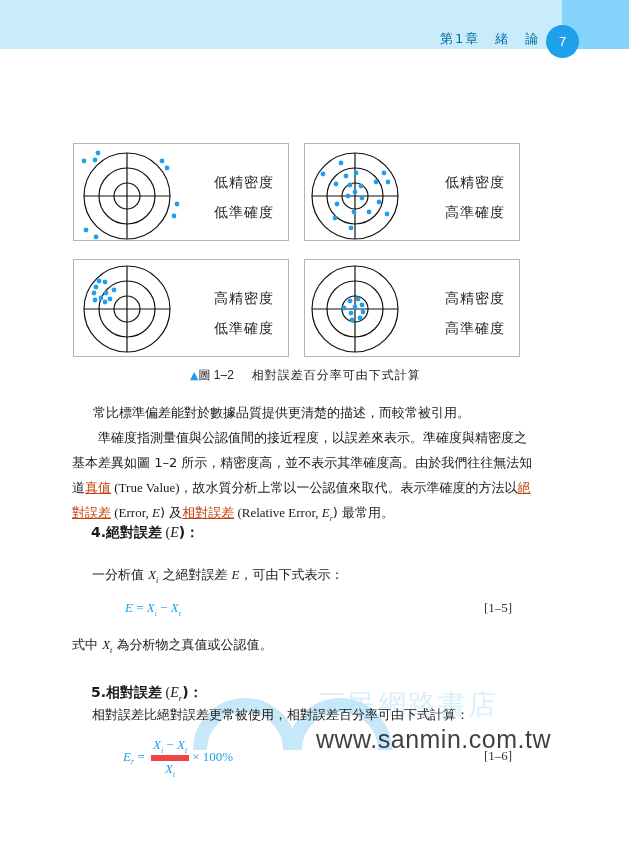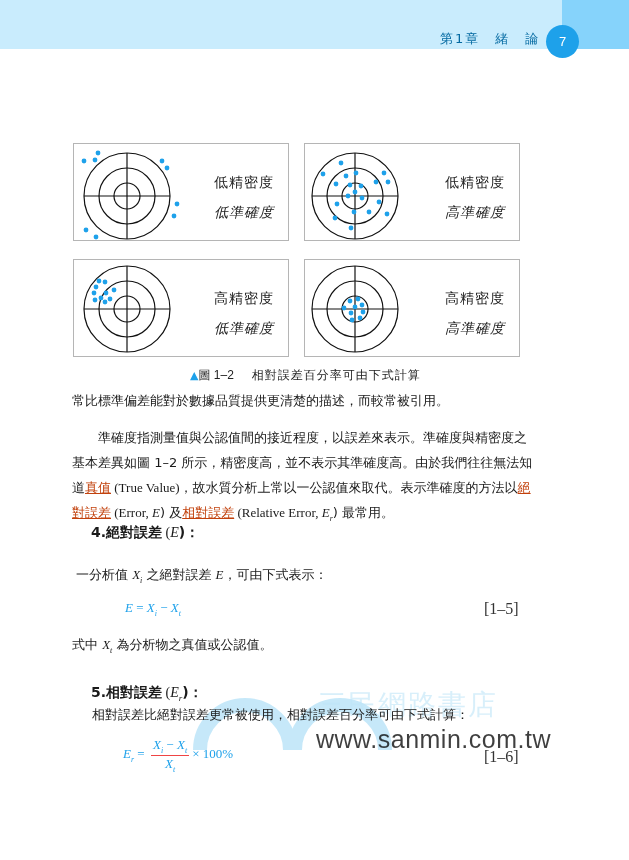--- a/index.html
+++ b/index.html
@@ -8,45 +8,45 @@
 
     .header-band { position: absolute; left: 0; top: 0; width: 629px; height: 49px; background: #c9ecfd; }
     .header-band-right { position: absolute; left: 562px; top: 0; width: 67px; height: 49px; background: #86d3fb; }
     .header-title { position: absolute; left: 440px; top: 30px; font-size: 13px; color: #0369a1; letter-spacing: 2px; white-space: nowrap; }
     .page-badge { position: absolute; left: 546px; top: 25px; width: 33px; height: 33px; border-radius: 50%; background: #1ea1ea; color: #fff; font-size: 13px; text-align: center; line-height: 33px; font-family: "Liberation Sans", sans-serif; }
 
     .panel { position: absolute; width: 216px; height: 98px; border: 1px solid #b5b5b5; background: #fff; }
     .panel svg { position: absolute; left: 0; top: 0; }
     .panel-label { position: absolute; left: 140px; font-family: "DejaVu Serif", serif; font-size: 14px; letter-spacing: 1px; color: #222; white-space: nowrap; }
     .panel-label.l1 { top: 30px; }
-    .panel-label.l2 { top: 60px; font-style: italic; }
+    .panel-label.l2 { top: 60px; }
     .panel.right .panel-label { left: 140px; }
 
     .caption { position: absolute; left: 190px; top: 367px; font-size: 12px; color: #222; white-space: nowrap; }
     .caption .tri { color: #1ea1ea; font-size: 11px; }
     .caption .fig { font-family: "Liberation Sans", sans-serif; margin-right: 18px; }
     .caption .fig-title { font-family: "DejaVu Serif", serif; letter-spacing: 1px; }
 
     .para { position: absolute; left: 72px; width: 462px; font-size: 13px; line-height: 25px; color: #1a1a1a; }
     .para .hl { color: #c2410c; text-decoration: underline; }
     .para .latin { font-family: "Liberation Serif", serif; font-size: 13px; }
     .para i { font-family: "Liberation Serif", serif; }
 
     .section-head { position: absolute; left: 76px; font-size: 14px; font-weight: bold; color: #1a1a1a; white-space: nowrap; margin-left: 15px; }
     .section-head .latin { font-family: "Liberation Serif", serif; font-weight: normal; }
 
     .body-line { position: absolute; font-size: 13px; color: #1a1a1a; white-space: nowrap; }
     .body-line i { font-family: "Liberation Serif", serif; }
 
     .formula { position: absolute; font-family: "Liberation Serif", serif; font-style: italic; font-size: 13px; color: #1ea1ea; white-space: nowrap; margin-left: 7px; }
     .formula .up { font-style: normal; }
-    .eq-num { position: absolute; left: 484px; font-family: "Liberation Serif", serif; font-size: 16px; color: #333; }
+    .eq-num { position: absolute; left: 484px; font-family: "Liberation Serif", serif; font-size: 13px; color: #333; }
 
     .frac { display: inline-block; vertical-align: middle; text-align: center; margin: 0 3px; }
-    .frac .num { display: block; border-bottom: 1px solid #ef4444; padding: 0 2px; }
+    .frac .num { display: block; border-bottom: 6px solid #ef4444; padding: 0 2px; }
     .frac .den { display: block; padding: 0 2px; }
 
     .watermark { position: absolute; left: 190px; top: 690px; width: 300px; height: 60px; pointer-events: none; opacity: 0.35; }
     .wm-url { position: absolute; left: 316px; top: 725px; font-family: Liberation Sans, sans-serif; font-size: 25px; color: #000000; opacity: 0.75; letter-spacing: 0.5px; }
     .wm-cjk { position: absolute; left: 318px; top: 686px; font-family: "DejaVu Serif", serif; font-size: 28px; color: #bfe5f8; opacity: 0.6; letter-spacing: 2px; }
   </style>
 </head>
 <body>
 
 <div class="header-band"></div>
@@ -163,27 +163,27 @@
     </g>
   </svg>
   <div class="panel-label l1">高精密度</div>
   <div class="panel-label l2">高準確度</div>
 </div>
 
 <div class="caption">
   <span class="tri">▲</span><span class="fig">圖 1–2</span><span class="fig-title">相對誤差百分率可由下式計算</span>
 </div>
 
-<div class="para" style="top:388px;">常比標準偏差能對於數據品質提供更清楚的描述，而較常被引用。</div>
+<div class="para" style="top:400px;margin-left:21px;">常比標準偏差能對於數據品質提供更清楚的描述，而較常被引用。</div>
 
 <div class="para" style="top:425px; text-indent:26px;"><span>準確度指測量值與公認值間的接近程度，以誤差來表示。準確度與精密度之基本差異如圖 1–2 所示，精密度高，並不表示其準確度高。由於我們往往無法知道</span><span class="hl">真值</span><span class="latin"> (True Value)，故水質分析上常以一公認值來取代。表示準確度的方法以</span><span class="hl">絕對誤差</span><span class="latin"> (Error, </span><i>E</i><span>) 及</span><span class="hl">相對誤差</span><span class="latin"> (Relative Error, </span><i>E</i><sub style="font-size:8px; font-family:'Liberation Serif',serif; font-style:italic;">r</sub><span>) 最常用。</span></div>
 
 <div class="section-head" style="top:524px;"><span>4.</span><span>絕對誤差</span><span class="latin"> (</span><i class="latin">E</i><span>)：</span></div>
 
-<div class="body-line" style="left:76px; top:566px;"><span>一分析值 </span><i>X</i><sub style="font-size:8px; font-style:italic; font-family:'Liberation Serif',serif;">i</sub><span> 之絕對誤差 </span><i>E</i><span>，可由下式表示：</span></div>
+<div class="body-line" style="left:92px; top:566px;"><span>一分析值 </span><i>X</i><sub style="font-size:8px; font-style:italic; font-family:'Liberation Serif',serif;">i</sub><span> 之絕對誤差 </span><i>E</i><span>，可由下式表示：</span></div>
 
 <div class="formula" style="left:118px; top:600px;"><span>E</span><span class="up"> = </span><span>X</span><sub style="font-size:8px;">i</sub><span class="up"> − </span><span>X</span><sub style="font-size:8px;">t</sub></div>
 <div class="eq-num" style="top:600px;">[1–5]</div>
 
 <div class="body-line" style="left:72px; top:636px;"><span>式中 </span><i>X</i><sub style="font-size:8px; font-style:italic; font-family:'Liberation Serif',serif;">t</sub><span> 為分析物之真值或公認值。</span></div>
 
 <svg class="watermark" width="300" height="60" viewBox="0 0 300 60">
   <g fill="none" stroke="#5ec0ef" stroke-width="14">
     <path d="M10 60 A45 45 0 0 1 100 60"></path>
     <path d="M105 60 A45 45 0 0 1 195 60"></path>

